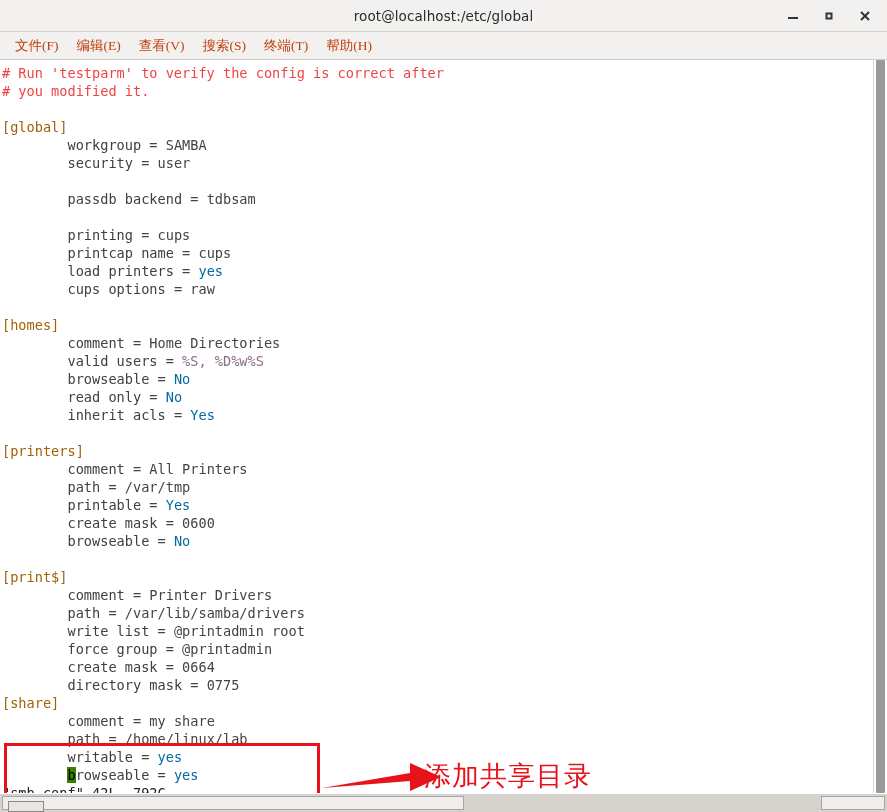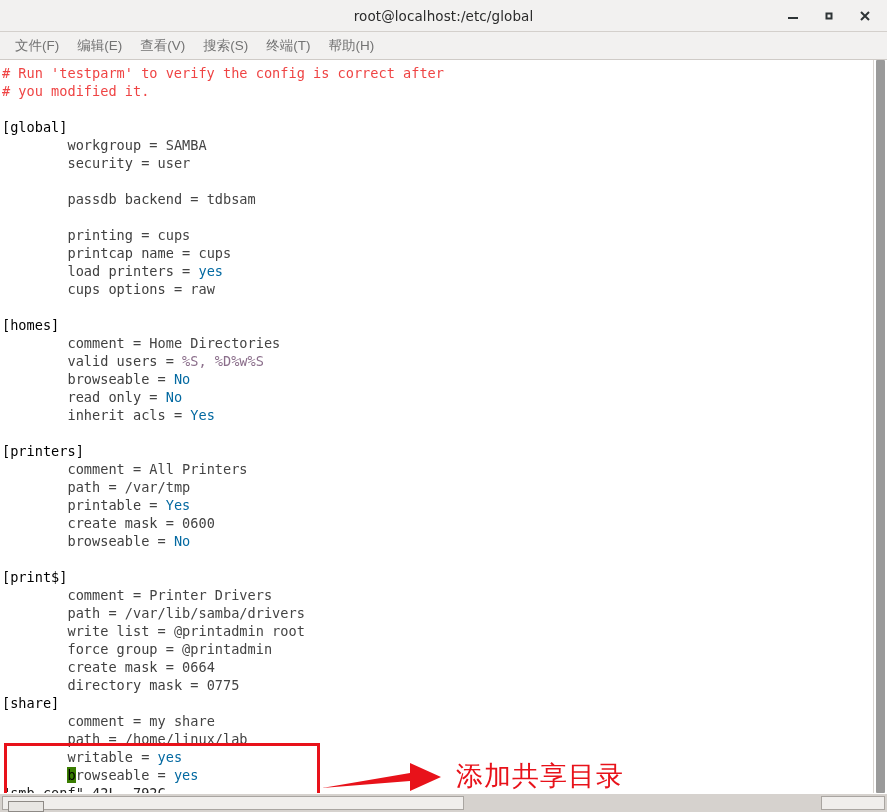--- a/index.html
+++ b/index.html
@@ -67,24 +67,24 @@
     min-height: 27px;
     background: #f2f1f0;
     border-bottom: 1px solid #cfcbc7;
     display: flex;
     align-items: center;
     padding-left: 8px;
     gap: 4px;
   }
   .menu-item {
     font-size: 13.5px;
-    color: #737373;
+    color: #c2410c;
     padding: 2px 7px;
     white-space: nowrap;
-    font-family: Liberation Sans, sans-serif;
+    font-family: Liberation Serif, serif;
   }
 
   
   .terminal-wrap {
     flex: 1;
     position: relative;
     background: #ffffff;
     overflow: hidden;
     display: flex;
   }
@@ -111,21 +111,21 @@
     width: 9px;
     height: 100%;
     background: #9a9a9a;
     border-radius: 1px;
   }
 
   .line { height: 18px; }
 
   
   .c-comment { color: #ef4444; }
-  .c-section { color: #000000; }
+  .c-section { color: #a16207; }
   .c-key     { color: #404040; }
   .c-eq      { color: #444444; }
   .c-val     { color: #444444; text-align: center; }
   .c-bool    { color: #0369a1; }
   .c-var     { color: #8a6d8a; }
   .c-status  { color: #222222; }
   .cursor {
     background: #3a7d00;
     color: #000000;
   }
@@ -147,21 +147,21 @@
   }
   .red-arrow {
     position: absolute;
     left: 322px;
     top: 700px;
     width: 120px;
     height: 36px;
   }
   .annot-text {
     position: absolute;
-    left: 456px;
+    left: 424px;
     top: 698px;
     color: #e8121a;
     font-size: 27px;
     font-family: "DejaVu Sans", "Liberation Sans", sans-serif;
     letter-spacing: 1px;
     white-space: nowrap;
   }
 
   
   .taskbar {

